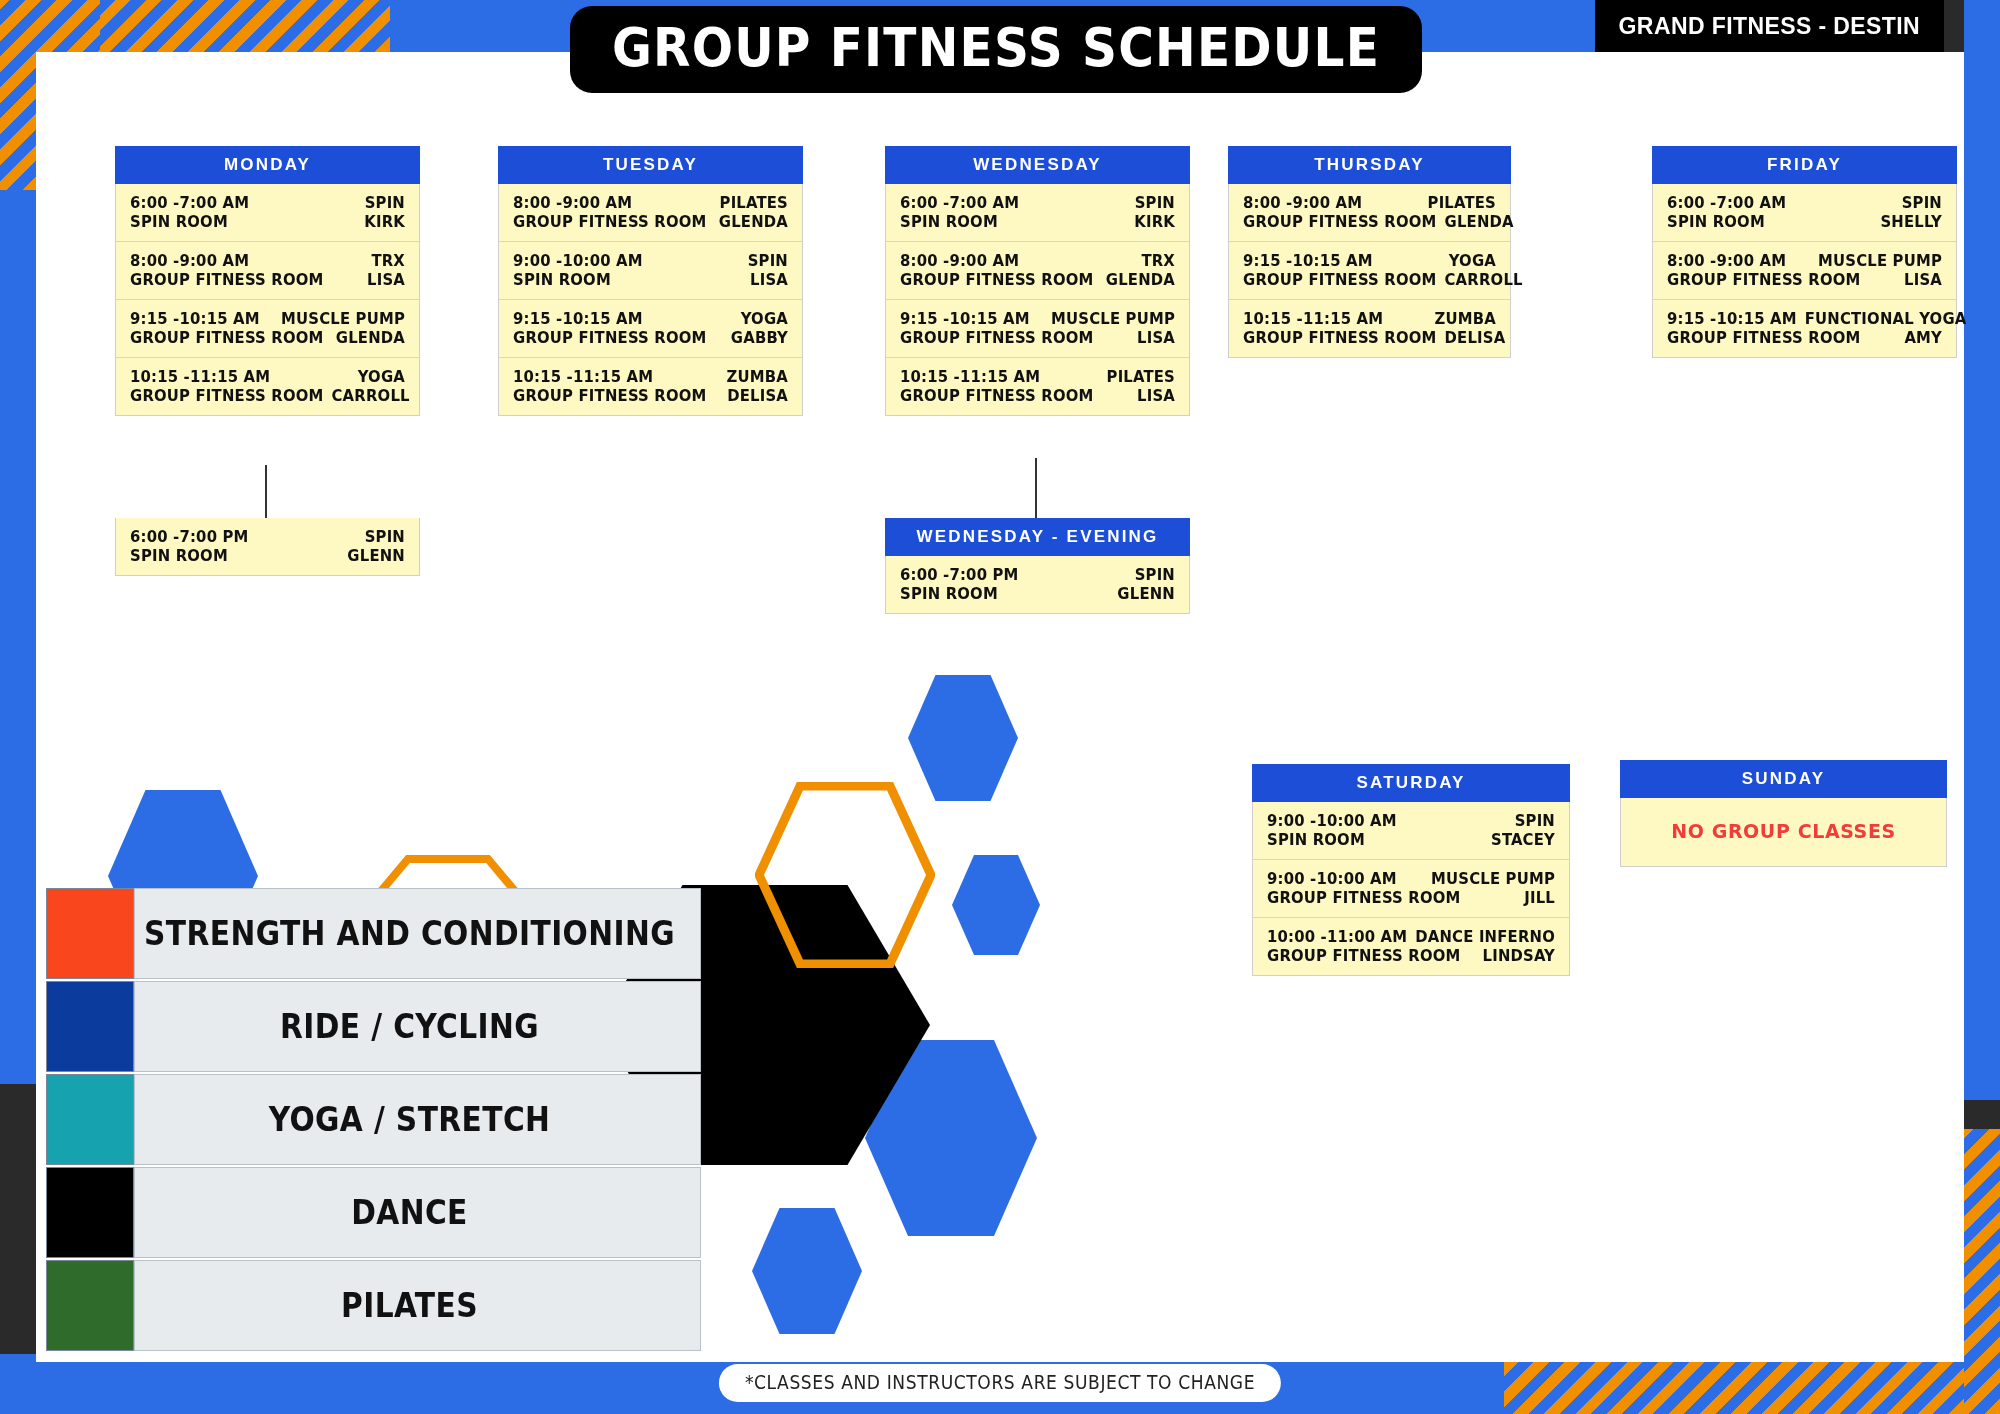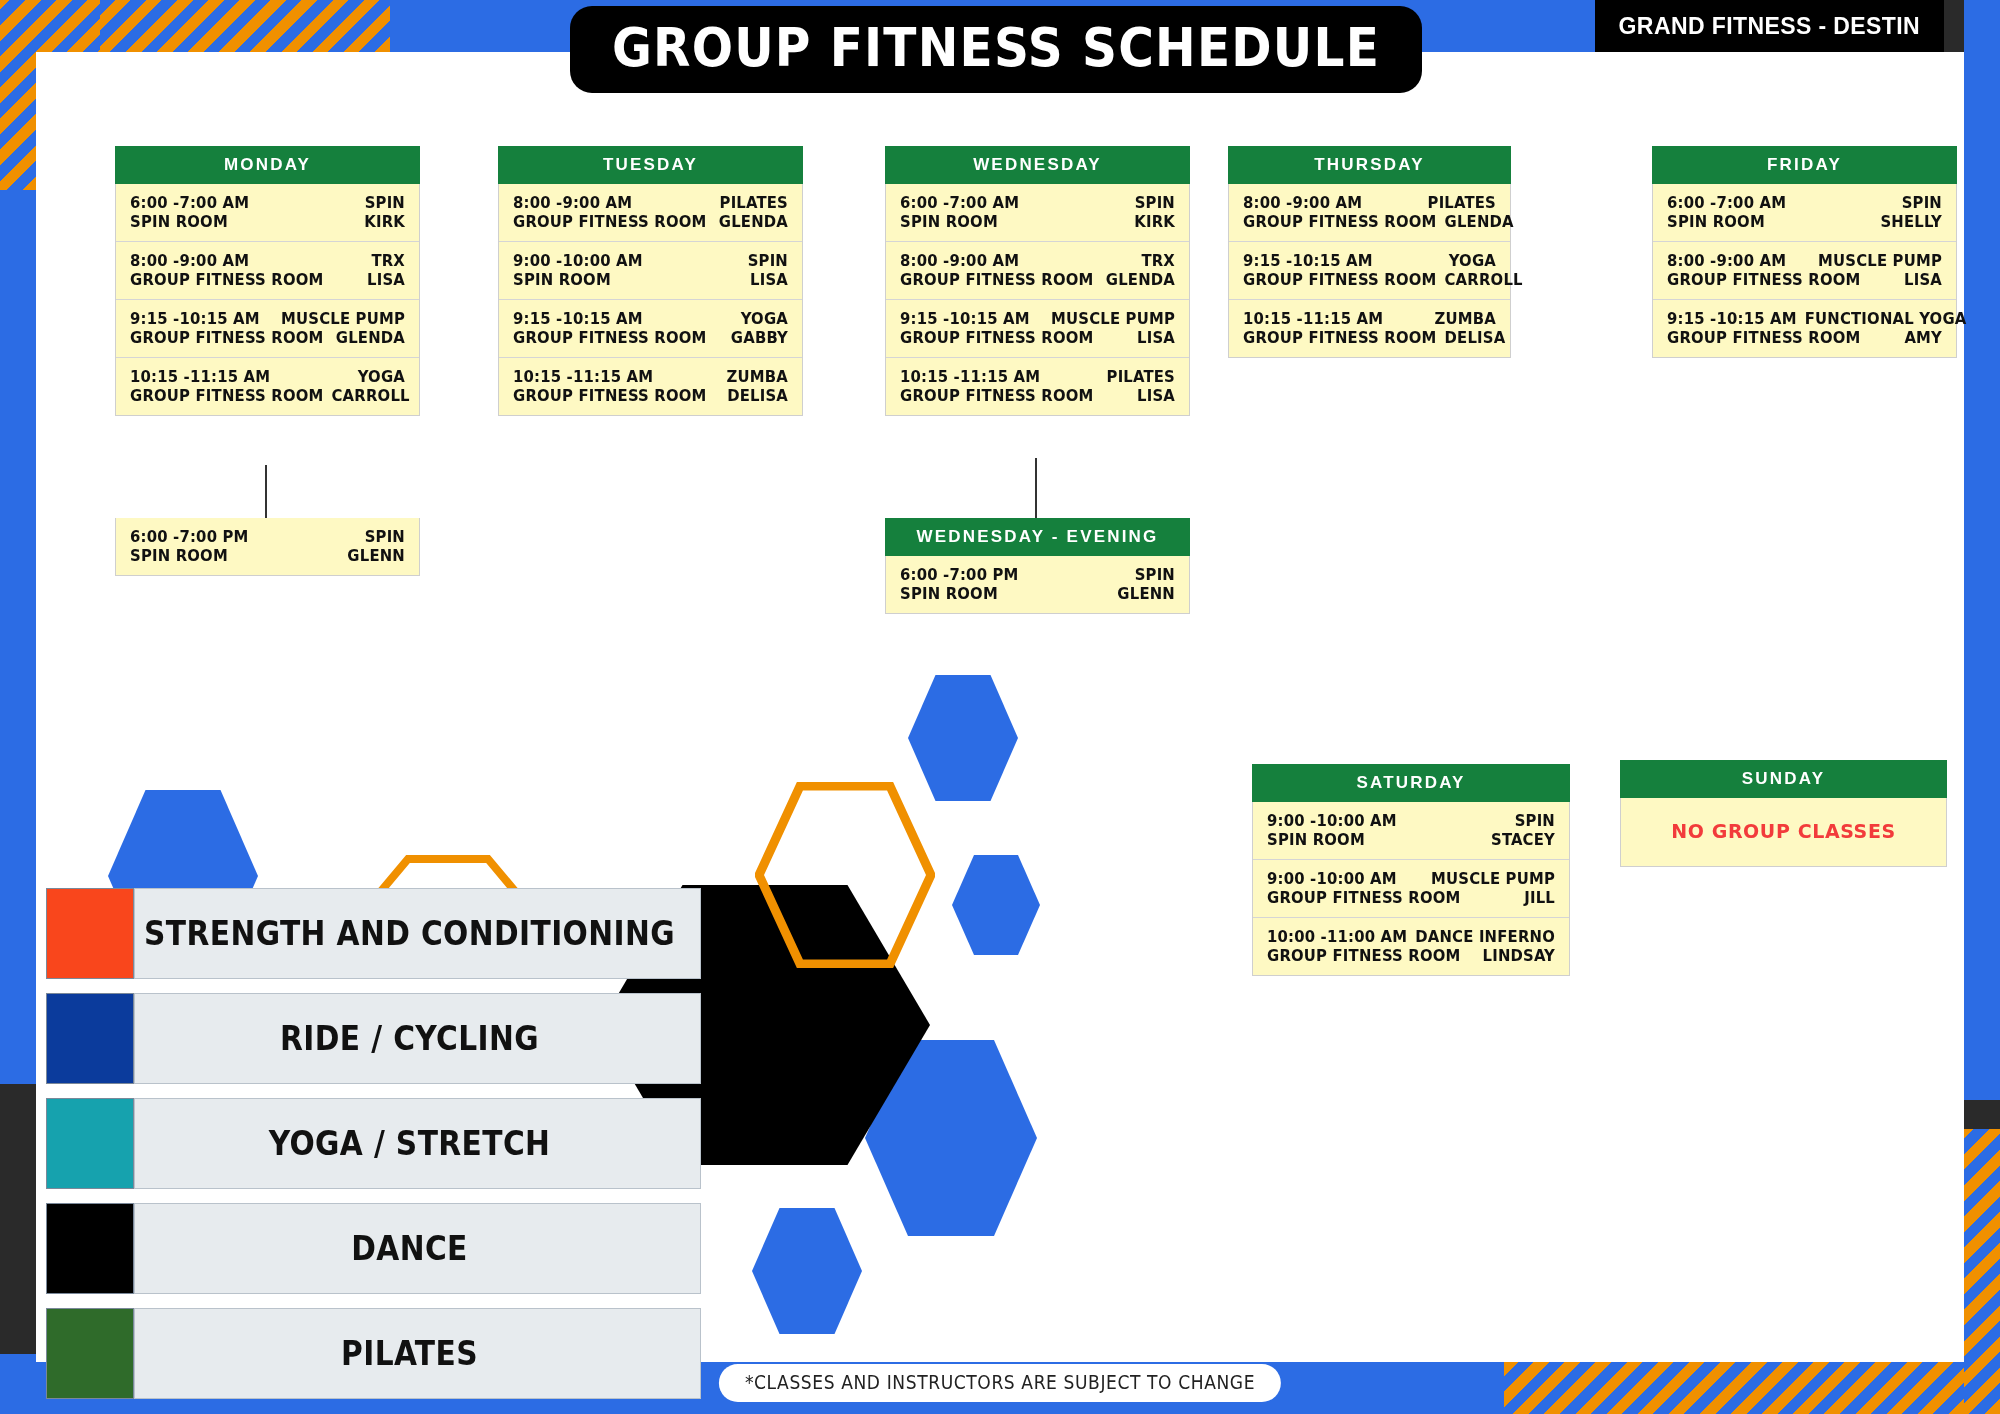--- a/index.html
+++ b/index.html
@@ -88,21 +88,21 @@
     letter-spacing: 0.4px;
     display: flex; align-items: center; justify-content: center;
     padding: 0 24px;
     z-index: 25;
     white-space: nowrap;
   }
 
   
   .day-card { position: absolute; }
   .day-head {
-    background: #15803d;
+    background: #1d4ed8;
     color: #ffffff;
     text-align: center;
     font-size: 17px;
     font-weight: 700;
     letter-spacing: 2.2px;
     padding: 9px 0 9px 0;
   }
   .day-body {
     background: #fef9c3;
     border: 1px solid #cfcfcf;
@@ -168,21 +168,21 @@
     position: absolute;
     left: 46px; top: 888px;
     width: 655px;
     z-index: 12;
   }
   .legend-row {
     position: relative;
     display: flex;
     align-items: stretch;
     height: 91px;
-    margin-bottom: 14px;
+    margin-bottom: 2px;
   }
   .legend-swatch {
     width: 88px;
     border: 1px solid #7a8899;
     flex: 0 0 88px;
   }
   .legend-label-box {
     flex: 1;
     background: #e7ebee;
     border: 1px solid #b9c2cb;

